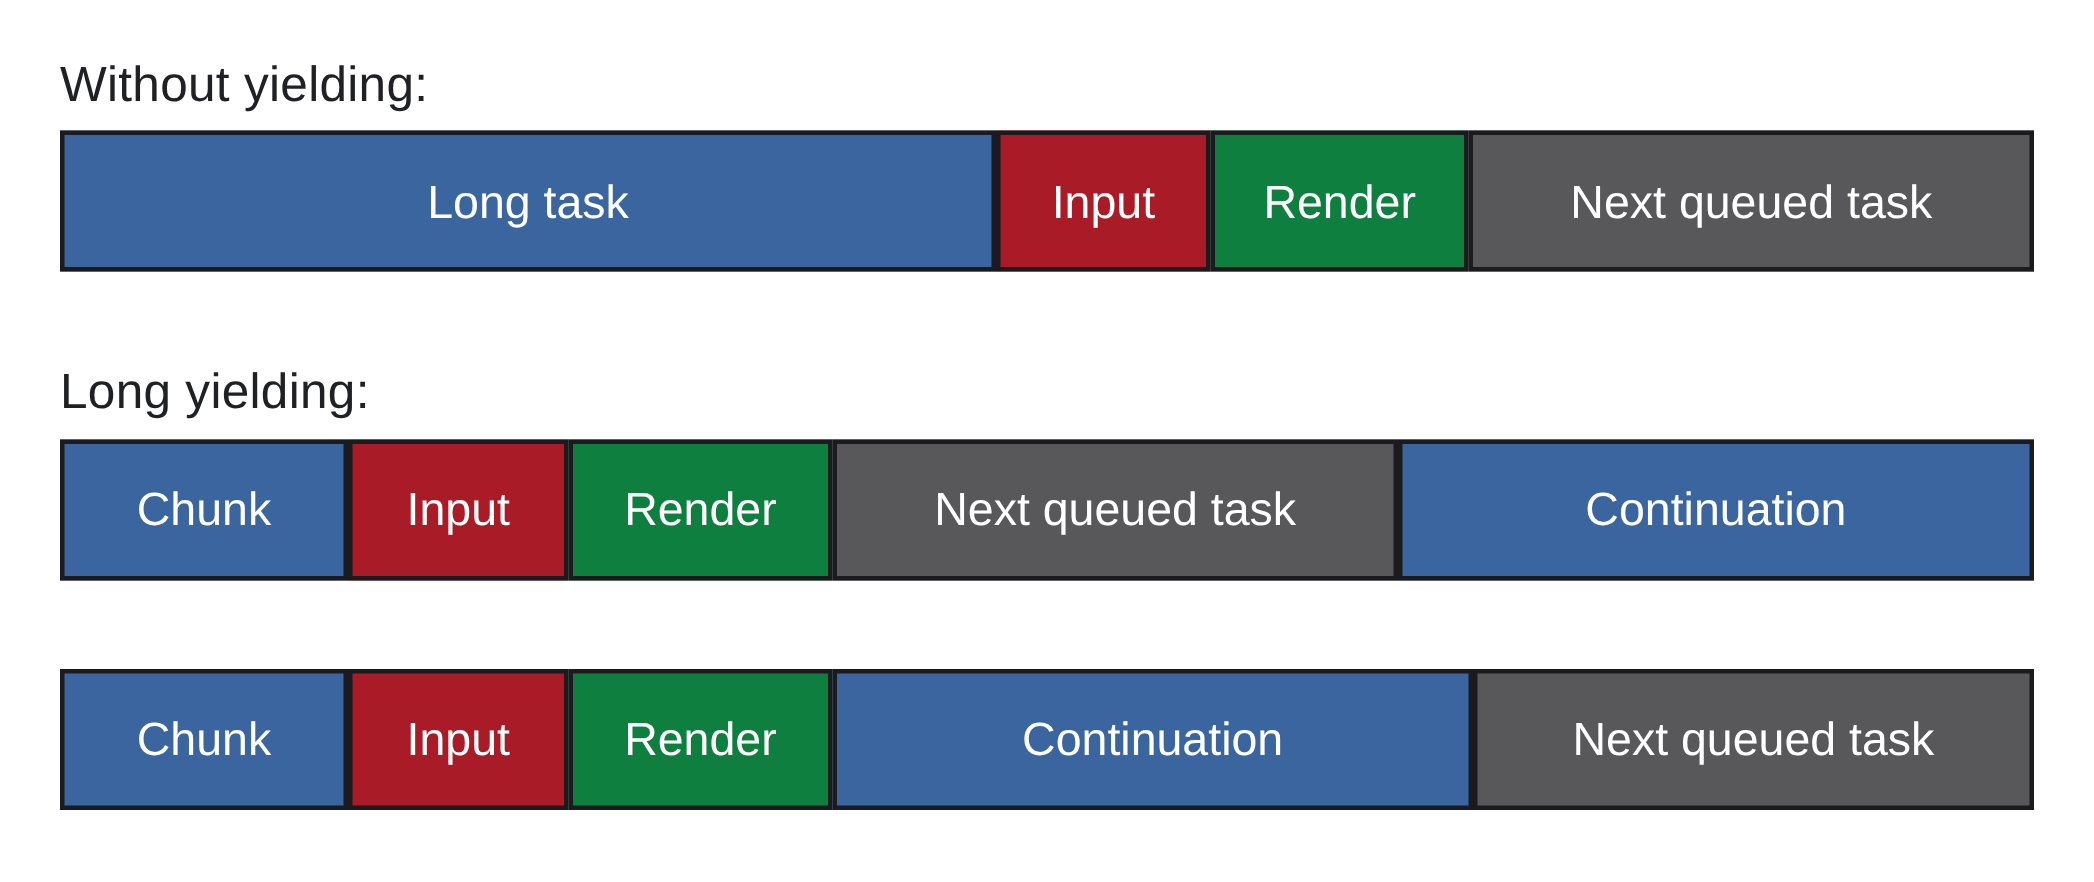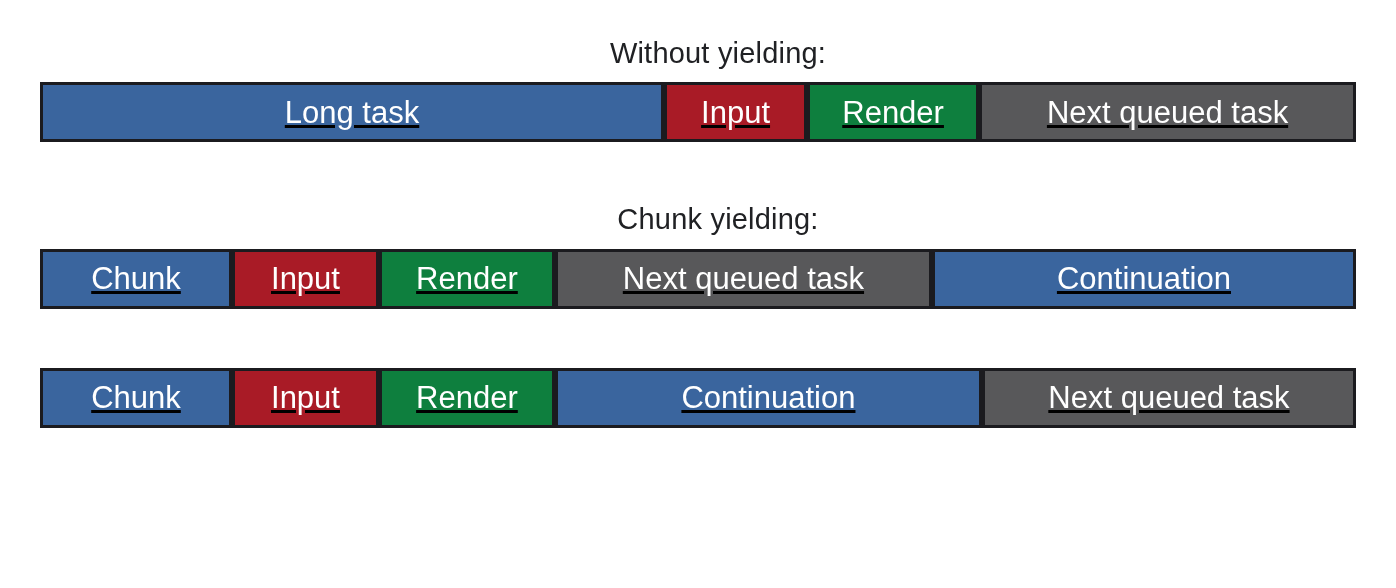--- a/index.html
+++ b/index.html
@@ -15,33 +15,31 @@
     font-family:"Liberation Sans", sans-serif;
     overflow:hidden;
   }
   .diagram{
     padding:35px 0 0 40px;
   }
   .section{
     margin-bottom:59px;
   }
   .section-heading{
-    font-size:29px;
+    font-size:33px;
     font-weight:400;
     line-height:1.25;
     color:var(--heading);
     margin:0 0 11px 0;
     letter-spacing:.2px;
-    text-align:center;
   }
   .bar{
     display:flex;
     width:1316px;
-    height:60px;
-    text-decoration:underline;
+    height:94px;
   }
   .segment{
     flex-grow:0;flex-shrink:0;
     height:100%;
     border:3px solid var(--border);
     display:flex;
     align-items:center;
     justify-content:center;
     color:var(--bartext);
     font-size:31px;
@@ -67,21 +65,21 @@
         <div class="segment" style="flex-basis: 13.07%; background: rgb(14, 127, 62);">
           <span>Render</span>
         </div>
         <div class="segment" style="flex-basis: 28.64%; background: rgb(88, 88, 90);">
           <span>Next queued task</span>
         </div>
       </div>
   </section>
 
   <section class="section">
-    <h2 class="section-heading">Chunk yielding:</h2>
+    <h2 class="section-heading">Long yielding:</h2>
     <div class="bar">
         <div class="segment" style="flex-basis: 14.59%; background: rgb(58, 101, 158);">
           <span>Chunk</span>
         </div>
         <div class="segment" style="flex-basis: 11.17%; background: rgb(169, 27, 38);">
           <span>Input</span>
         </div>
         <div class="segment" style="flex-basis: 13.37%; background: rgb(14, 127, 62);">
           <span>Render</span>
         </div>

